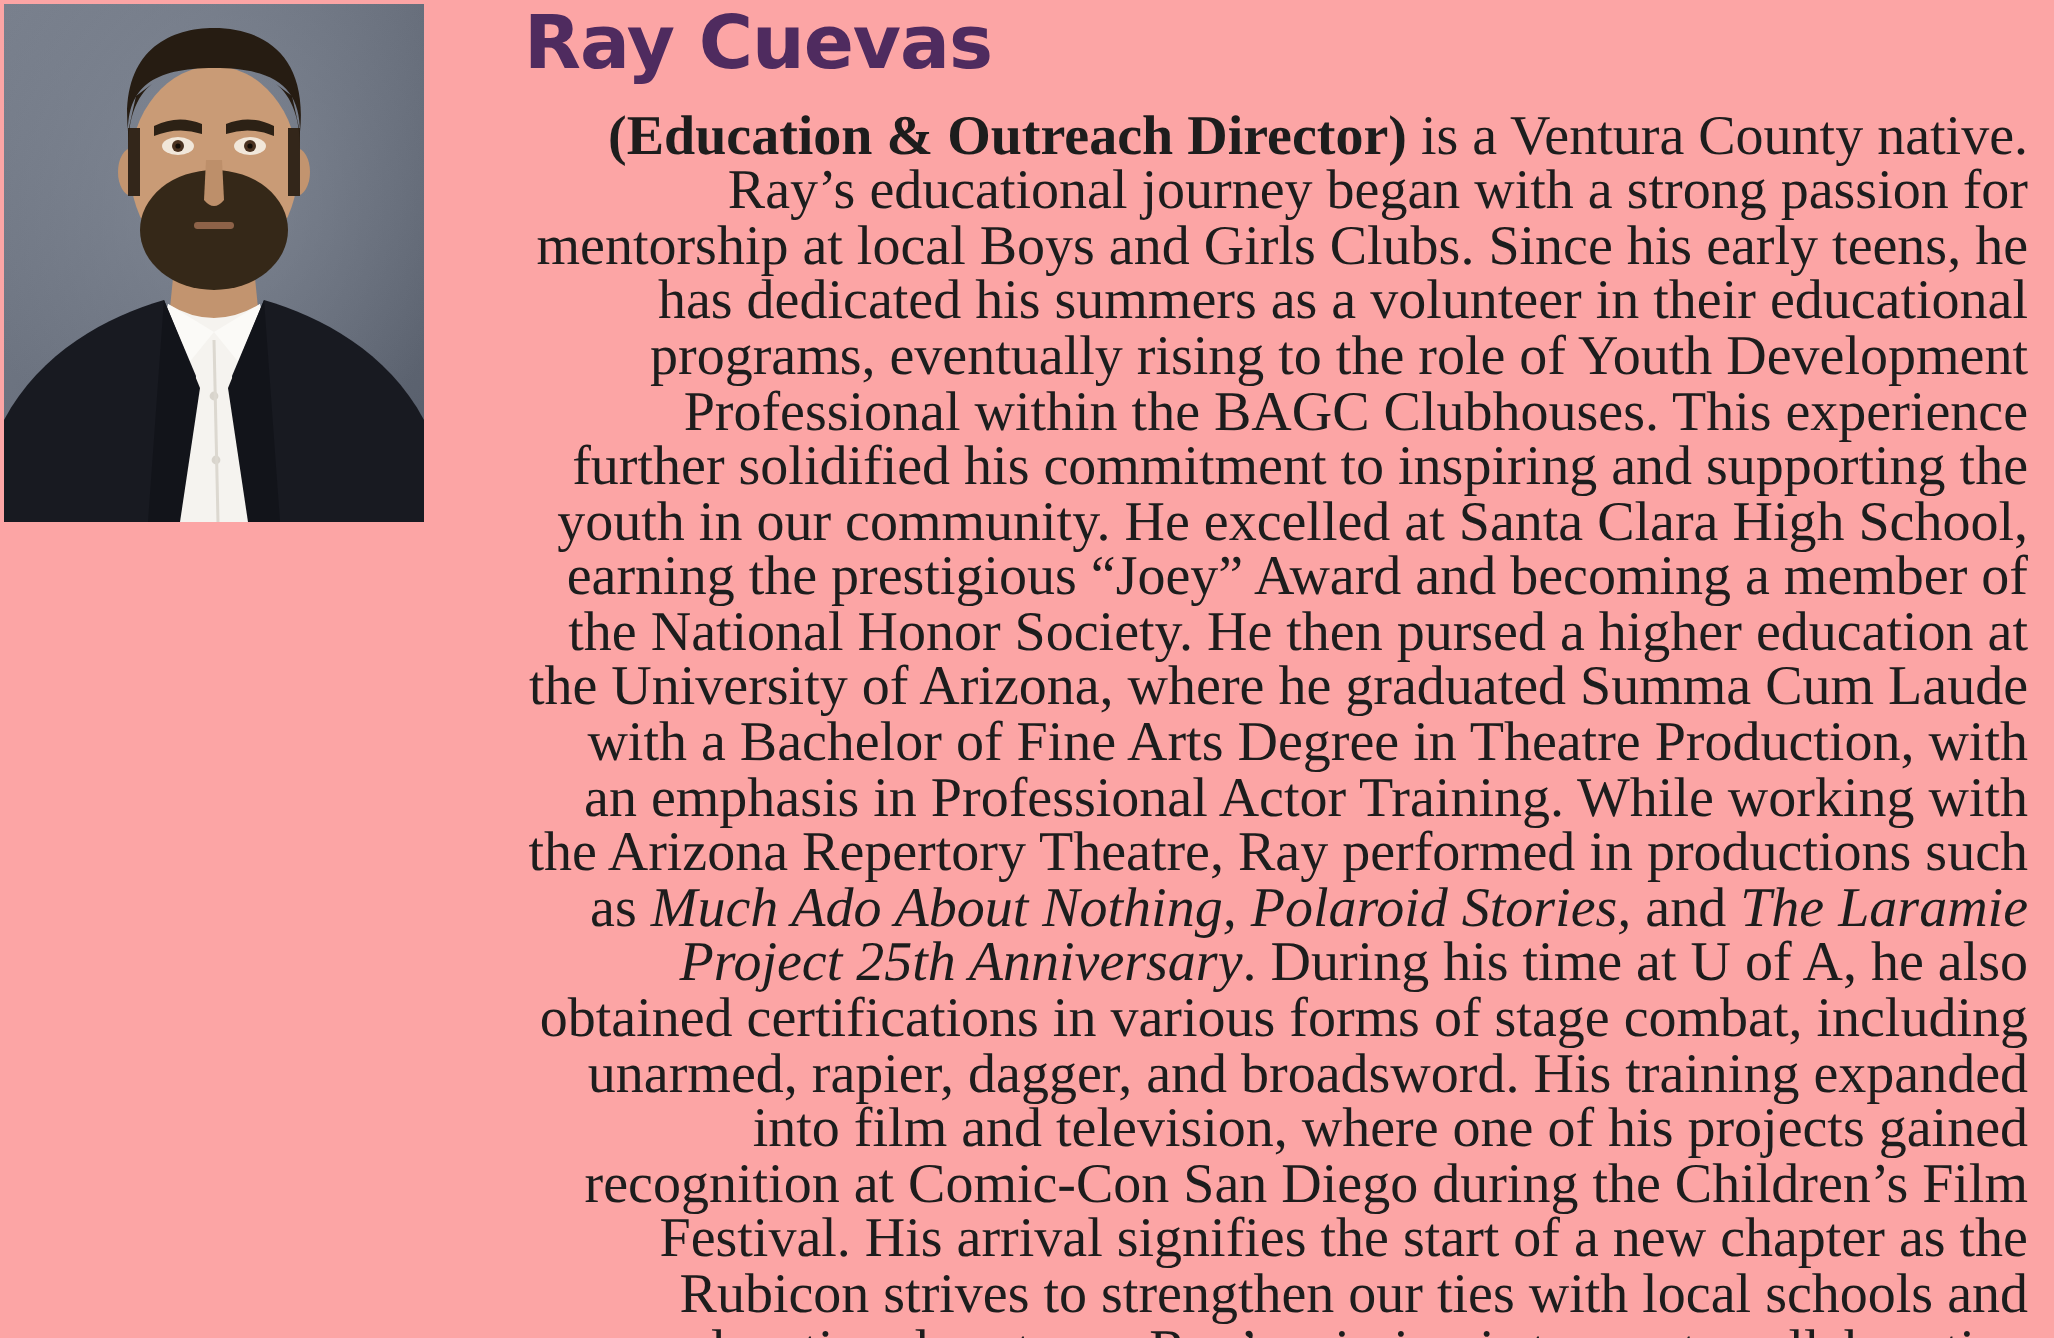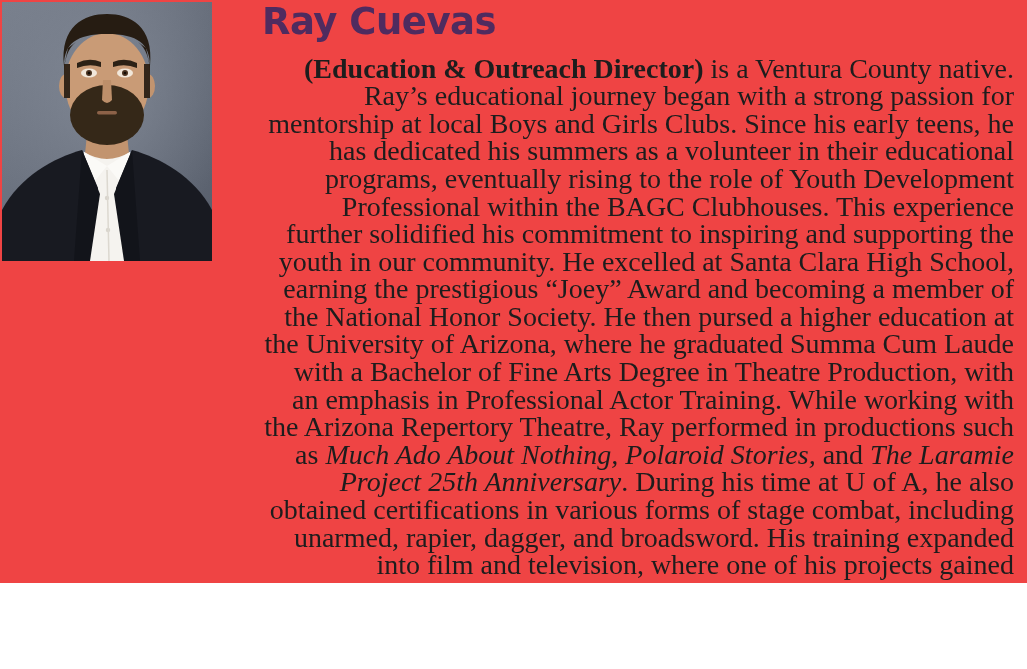--- a/index.html
+++ b/index.html
@@ -1,22 +1,22 @@
 <!DOCTYPE html>
 <html><head>
 <meta charset="utf-8">
 <style>
   * { margin: 0; padding: 0; box-sizing: border-box; }
   html, body { background: #ffffff; }
   body { font-family: "Liberation Serif", serif; }
   .page {
     position: relative;
     width: 1027px;
-    height: 583px;
-    background: #ef4444;
+    height: 669px;
+    background: #fca5a5;
     overflow: hidden;
   }
   .portrait {
     position: absolute;
     left: 2px;
     top: 2px;
     width: 210px;
     height: 259px;
     overflow: hidden;
   }

